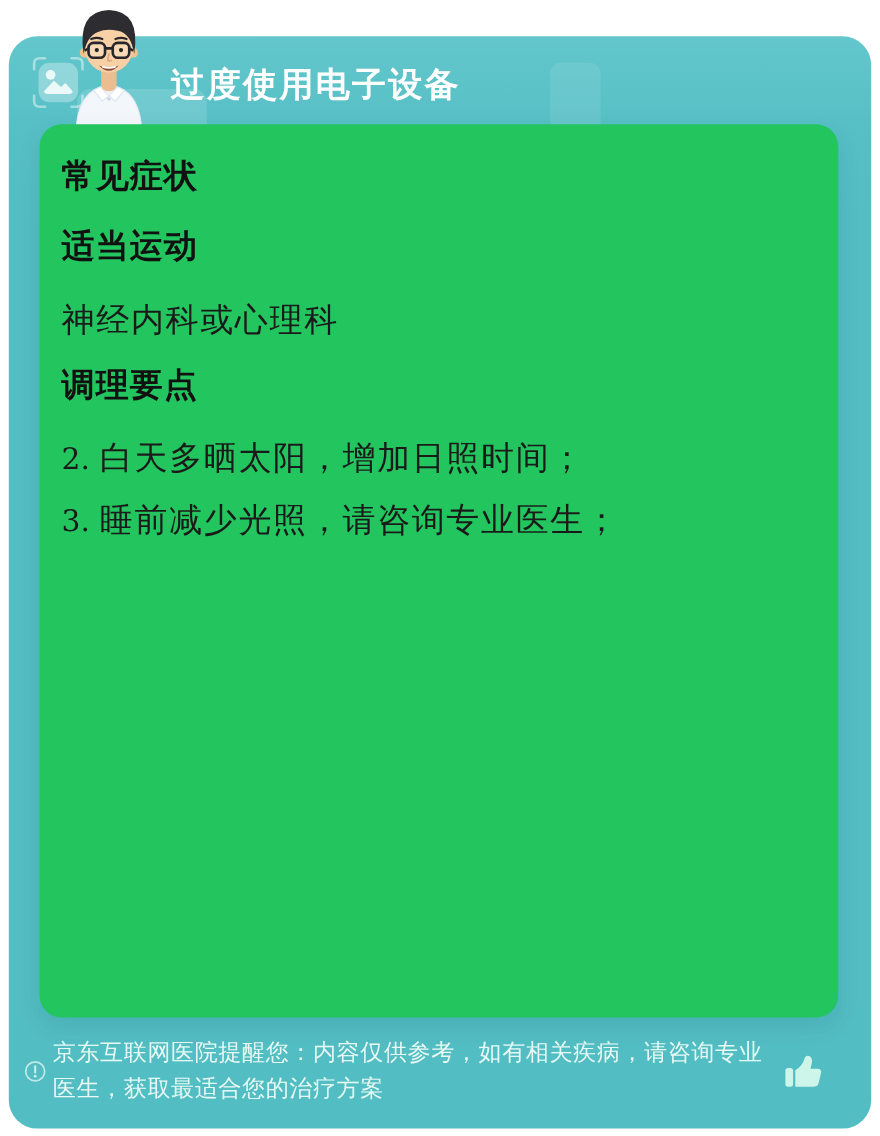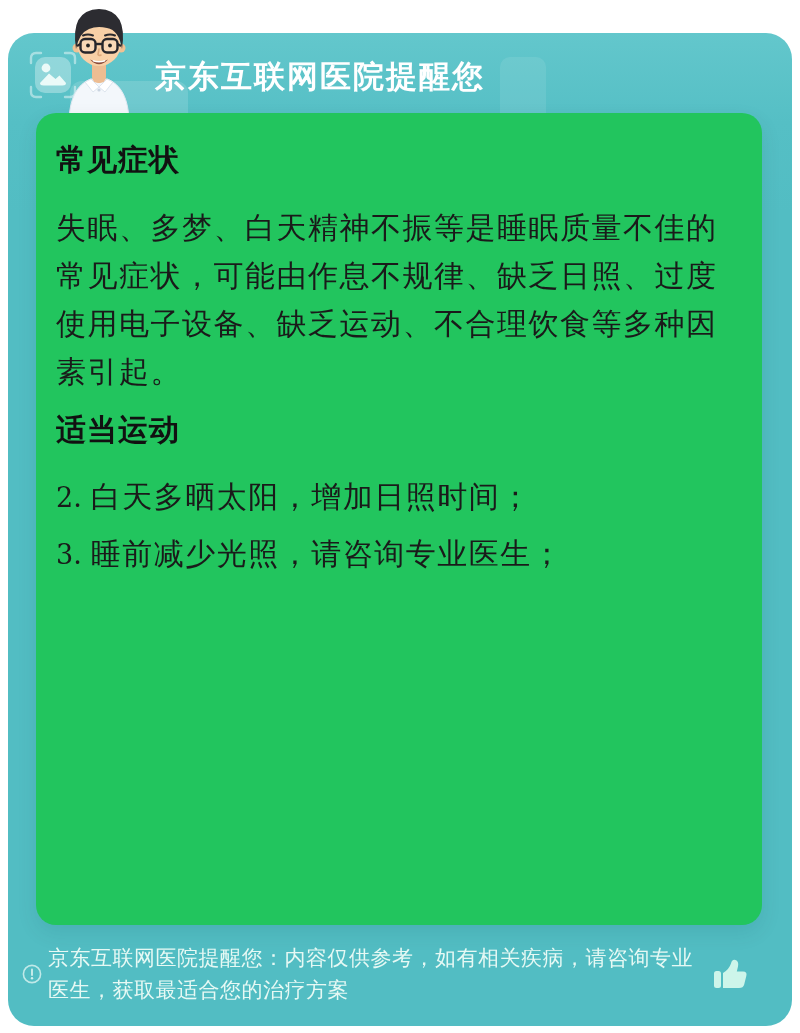--- a/index.html
+++ b/index.html
@@ -86,28 +86,29 @@
       <circle cx="32" cy="43.5" r="1.9" fill="#222222"></circle>
       <circle cx="54" cy="43.5" r="1.9" fill="#222222"></circle>
       <path d="M27,33.5 Q32,31.5 37,33.5" fill="none" stroke="#2a2a2e" stroke-width="2" stroke-linecap="round"></path>
       <path d="M49,33.5 Q54,31.5 59,33.5" fill="none" stroke="#2a2a2e" stroke-width="2" stroke-linecap="round"></path>
       <path d="M43,47 L42,52.5 Q43,54 45,53" fill="none" stroke="#dca97c" stroke-width="1.6" stroke-linecap="round"></path>
       <path d="M34,57.5 Q43,67 52,57.5 Q43,62 34,57.5 Z" fill="#8c4a38"></path>
       <path d="M36.5,57.8 Q43,60.3 49.5,57.8 L49,59.6 Q43,61.6 37,59.6 Z" fill="#ffffff"></path>
     </svg>
   </div>
 
-  <div class="page-title">京东互联网医院提醒您</div>
+  <div class="page-title">过度使用电子设备</div>
 
   <div class="content-card">
     <h2>常见症状</h2>
-    <p class="body-text">失眠、多梦、白天精神不振等是睡眠质量不佳的常见症状，可能由作息不规律、缺乏日照、过度使用电子设备、缺乏运动、不合理饮食等多种因素引起。</p>
 
     <h2>适当运动</h2>
+    <p class="body-text">神经内科或心理科</p>
 
+    <h2>调理要点</h2>
 
     <p class="tip"><span class="num">2.</span><span>白天多晒太阳，增加日照时间；</span></p>
     <p class="tip"><span class="num">3.</span><span>睡前减少光照，请咨询专业医生；</span></p>
   </div>
 
   <div class="footer">
     <div class="info-icon">
       <svg width="20" height="20" viewBox="0 0 20 20">
         <circle cx="10" cy="10" r="8.6" fill="none" stroke="rgba(240,252,248,0.70)" stroke-width="1.6"></circle>
         <path d="M10 5.4 L10 11" stroke="rgba(240,252,248,0.80)" stroke-width="1.8" stroke-linecap="round"></path>

